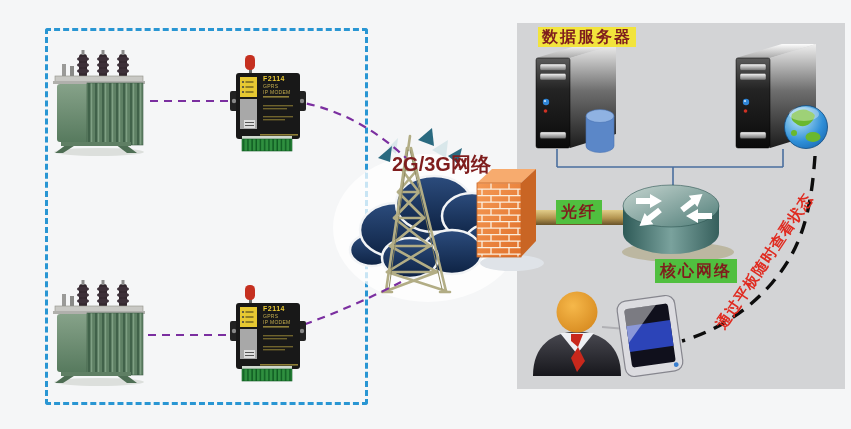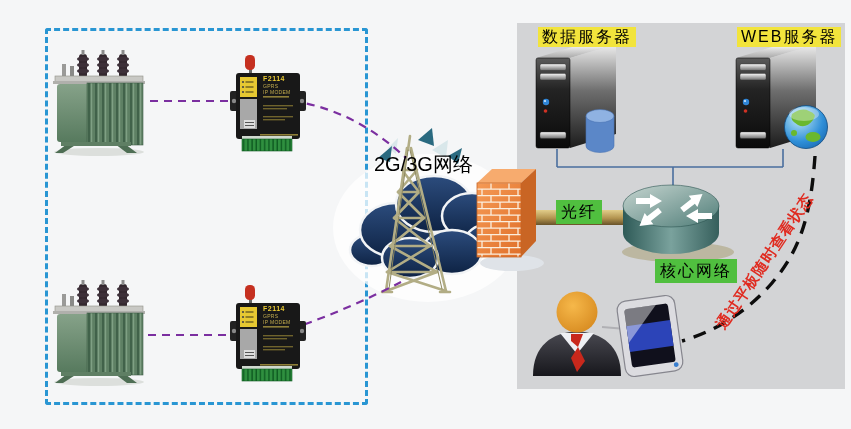--- a/index.html
+++ b/index.html
@@ -1,20 +1,20 @@
 <!DOCTYPE html>
 <html><head>
 <meta charset="utf-8">
 <style>
   html,body{margin:0;padding:0;background:#f5f6f7;font-family:"Liberation Sans",sans-serif;}
   .stage{position:relative;width:851px;height:429px;overflow:hidden;background:#f5f6f7;}
   .site-box{position:absolute;left:45px;top:28px;width:323px;height:377px;border:3px dashed #2996d3;border-radius:3px;box-sizing:border-box;z-index:0;}
   .panel{position:absolute;left:517px;top:23px;width:328px;height:366px;background:#d3d4d6;z-index:0;}
   .art{position:absolute;left:0;top:0;z-index:1;}
-  .tag{position:absolute;z-index:2;font-weight:normal;color:#000000;letter-spacing:2px;white-space:nowrap;line-height:1.15;}
+  .tag{position:absolute;z-index:2;font-weight:bold;color:#7f1d1d;letter-spacing:2px;white-space:nowrap;line-height:1.15;}
   .tag.yellow{background:#f2e43c;padding:1px 4px;font-size:16px;}
   .tag.green{background:#50bf3f;padding:3px 5px;font-size:16px;}
   .tag.plain{font-size:20px;letter-spacing:0;}
   .note{position:absolute;left:676px;top:252px;width:178px;text-align:center;z-index:2;
         color:#e02b20;font-weight:bold;font-size:15px;letter-spacing:1px;white-space:nowrap;
         transform:rotate(-56deg);transform-origin:center;}
   .modem-text{position:absolute;z-index:2;color:#e8c832;font-weight:bold;font-size:7px;line-height:1;letter-spacing:.5px;}
   .modem-sub{position:absolute;z-index:2;color:#c2ac4e;font-size:5px;line-height:1;letter-spacing:.3px;}
 </style>
 </head>
@@ -265,25 +265,24 @@
       <rect x="-29" y="-38" width="58" height="76" rx="9" fill="#dcdce0" stroke="#86868e" stroke-width="1.2"></rect>
       <rect x="-22" y="-30" width="44" height="59" rx="3" fill="#10101c"></rect>
       <rect x="-22" y="-13" width="44" height="26" fill="#2c44b8"></rect>
       <polygon points="-22,-30 10,-30 -22,4" fill="#ffffff" opacity="0.45"></polygon>
       <circle cx="22" cy="32" r="2.4" fill="#3a7fd0"></circle>
     </g>
 
     <path d="M815,156 C811,212 802,248 772,283 C748,311 716,331 682,341" fill="none" stroke="#0d0d0d" stroke-width="3.4" stroke-dasharray="13 9"></path>
   </svg>
 
-  <div class="tag plain" style="left:374px;top:153px;">2G/3G网络</div>
+  <div class="tag plain" style="left:392px;top:153px;">2G/3G网络</div>
   <div class="tag green" style="left:556px;top:200px;text-align:center;">光纤</div>
   <div class="tag green" style="left:631px;top:259px;margin-left:24px;">核心网络</div>
   <div class="tag yellow" style="left:538px;top:27px;">数据服务器</div>
-  <div class="tag yellow" style="left:737px;top:27px;">WEB服务器</div>
   <div class="note">通过平板随时查看状态</div>
 
   <div class="modem-text" style="left:263px;top:75px;">F2114</div>
   <div class="modem-sub" style="left:263px;top:84px;">GPRS</div>
   <div class="modem-sub" style="left:263px;top:90px;">IP MODEM</div>
   <div class="modem-text" style="left:263px;top:305px;">F2114</div>
   <div class="modem-sub" style="left:263px;top:314px;">GPRS</div>
   <div class="modem-sub" style="left:263px;top:320px;">IP MODEM</div>
 
 </div>

